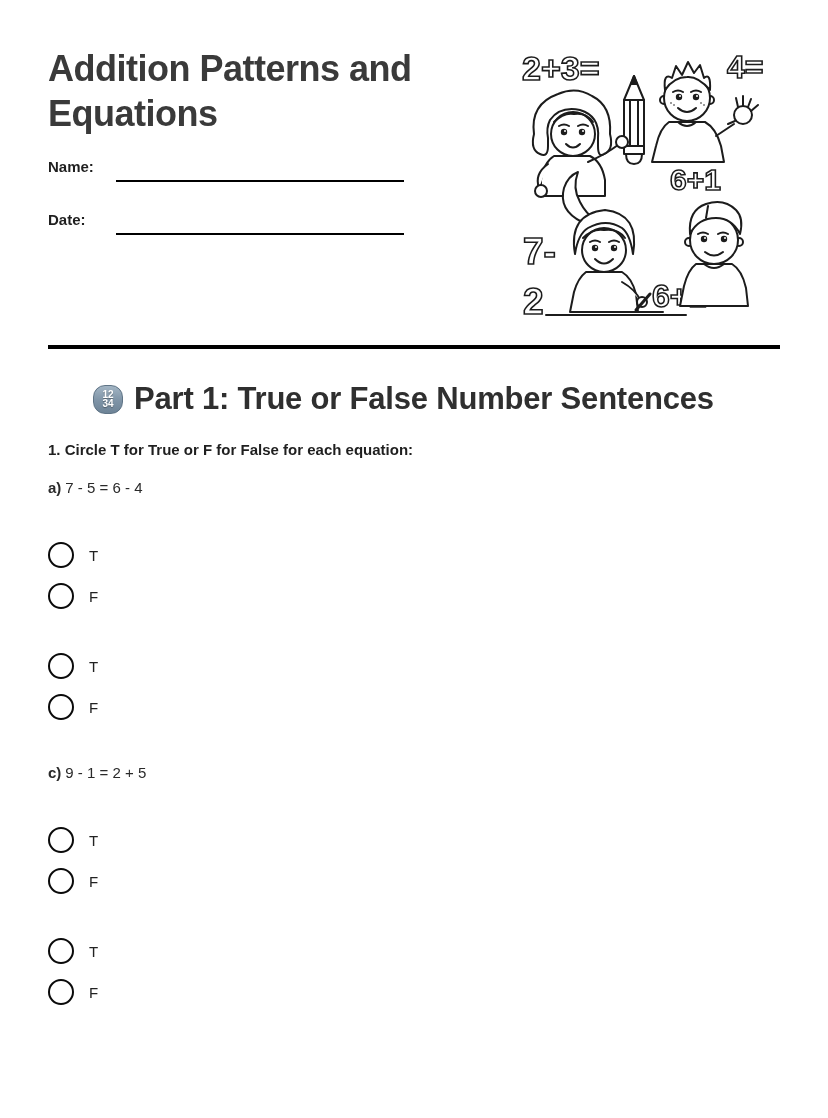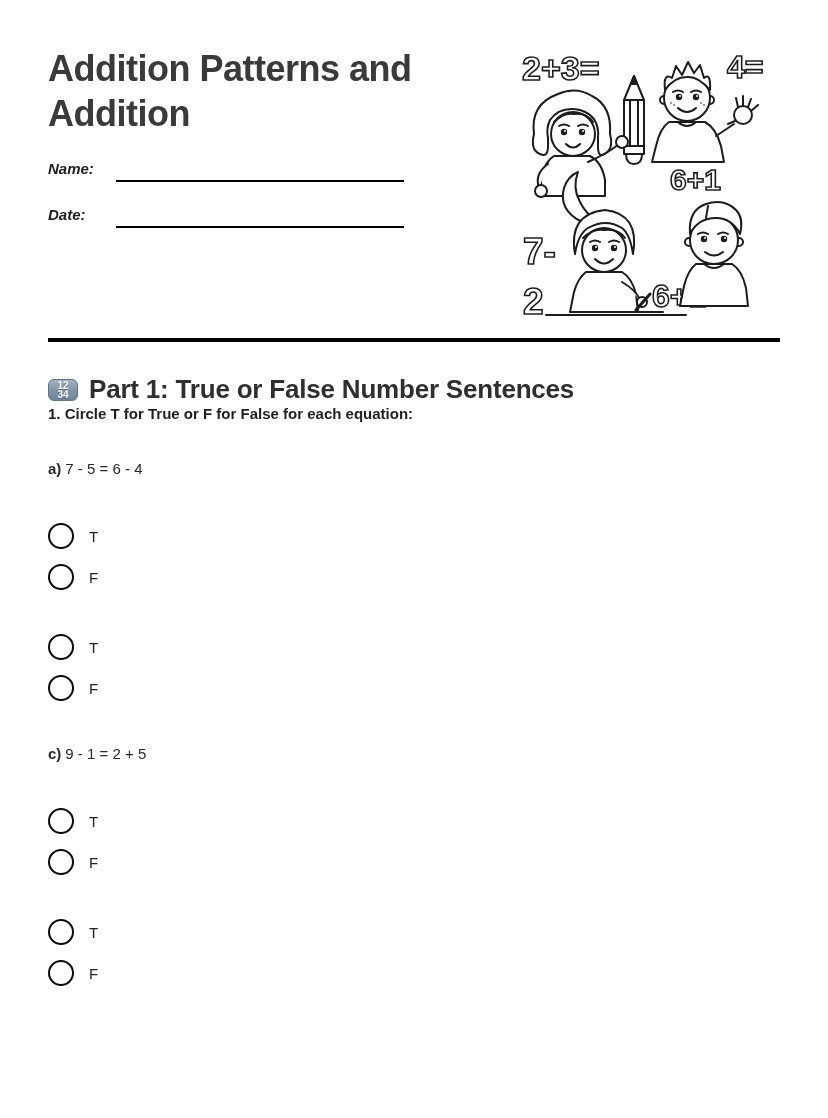--- a/index.html
+++ b/index.html
@@ -3,57 +3,57 @@
 <meta charset="utf-8">
 <style>
   * { margin:0; padding:0; box-sizing:border-box; }
   html,body { background:#fff; }
   body { font-family:"Liberation Sans","DejaVu Sans",sans-serif; color:#2e2e2e; }
   .page { position:relative; width:828px; height:1118px; background:#fff; overflow:hidden; margin:0 auto; }
   .content { position:absolute; left:48px; top:0; width:732px; }
 
   .title { margin-top:46px; font-size:36px; line-height:45px; font-weight:700; color:#3a3a3a; letter-spacing:-0.5px; max-width:450px; }
 
-  .field-row { display:flex; align-items:center; margin-top:22px; height:24px;font-style:italic; }
-  .field-row.date { margin-top:22px; }
+  .field-row { display:flex; align-items:flex-start; margin-top:22px; height:24px; }
+  .field-row.date { margin-top:29px; }
   .field-label { font-size:15px; font-weight:700; width:68px; color:#1f1f1f; padding-bottom:3px; }
   .field-line { width:288px; height:100%; border-bottom:2px solid #000; }
 
   .divider { margin-top:110px; width:100%; border:none; border-top:4px solid #000; }
 
   .part-heading { margin-top:32px; display:flex; align-items:center; gap:11px; }
-  .part-heading-text { font-size:26px; font-weight:700; color:#2f2f2f; letter-spacing:-0.2px; }
-  .numbers-icon { width:30px; height:22px; border-radius:6px; flex:0 0 auto;
+  .part-heading-text { font-size:31px; font-weight:700; color:#2f2f2f; letter-spacing:-0.2px; }
+  .numbers-icon { width:30px; height:29px; border-radius:12px; flex:0 0 auto;
     background:linear-gradient(180deg,#a3b5c4 0%,#7e93a6 55%,#6d8396 100%);
     border:1px solid #5f7486; display:flex; flex-direction:column; align-items:center; justify-content:center;
-    color:#fff; font-weight:700; font-size:10px; line-height:9px; text-shadow:0 1px 1px rgba(0,0,0,.35); }
-
-  .instruction { font-size:15px; font-weight:700; color:#1f1f1f; }
-
-  .questions { margin-top:38px; }
+    color:#fff; font-weight:700; font-size:10px; line-height:9px; text-shadow:0 1px 1px rgba(0,0,0,.35);margin-left:45px; }
+
+  .instruction { margin-top:24px; font-size:15px; font-weight:700; color:#1f1f1f; }
+
+  .questions { margin-top:21px; }
   .question { margin-bottom:44px; }
   .q-label { font-size:15px; height:20px; color:#2a2a2a; }
   .q-letter { font-weight:700; margin-right:4px; }
   .tf-row { display:flex; align-items:center; height:26px; }
   .tf-row.first { margin-top:43px; }
   .tf-row.second { margin-top:15px; }
   .radio { width:26px; height:26px; border:2.5px solid #0a0a0a; border-radius:50%; background:#fff; cursor:pointer; flex:0 0 auto; }
   .tf-label { margin-left:15px; font-size:15px; color:#222; }
 
   .illustration { position:absolute; left:518px; top:42px; width:258px; height:276px; }
   .illustration svg { width:100%; height:100%; }
   .num { font-family:"Liberation Sans","DejaVu Sans",sans-serif; font-weight:700; fill:#fff; stroke:#1c1c1c; stroke-width:1.6; }
 </style>
 </head>
 <body>
 
 <div class="page">
 
   <div class="content">
-    <h1 class="title"><span>Addition Patterns and</span><br><span>Addition</span></h1>
+    <h1 class="title"><span>Addition Patterns and</span><br><span>Equations</span></h1>
 
     <div class="field-row">
       <span class="field-label">Name:</span>
       <span class="field-line"></span>
     </div>
 
     <div class="field-row date">
       <span class="field-label">Date:</span>
       <span class="field-line"></span>
     </div>

